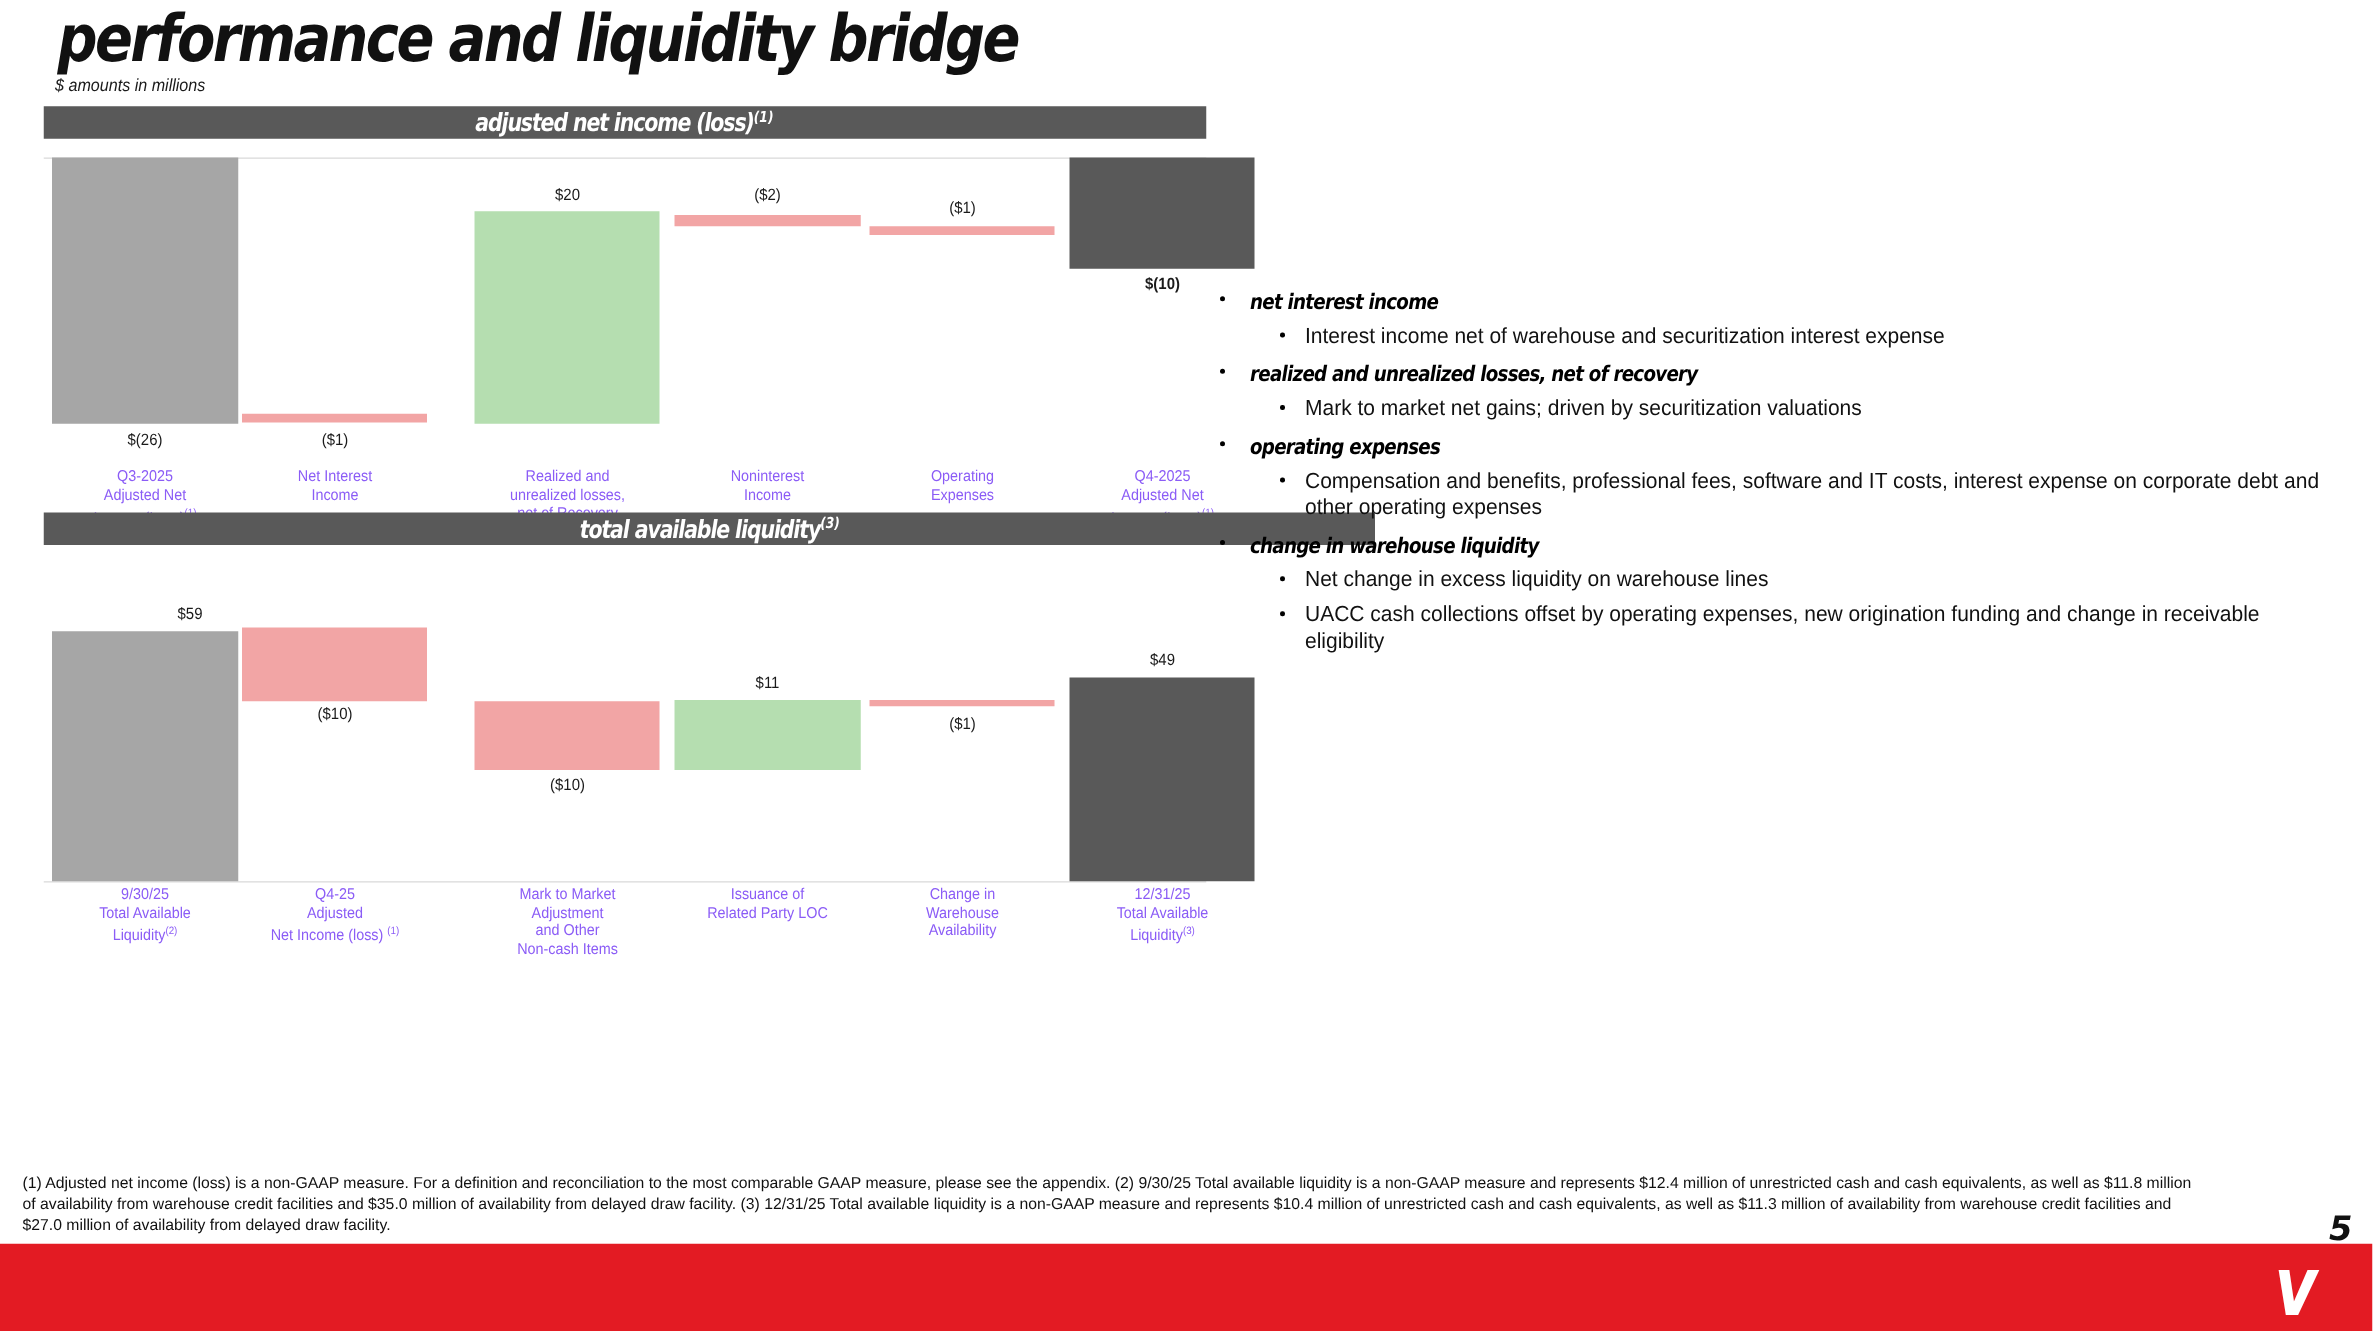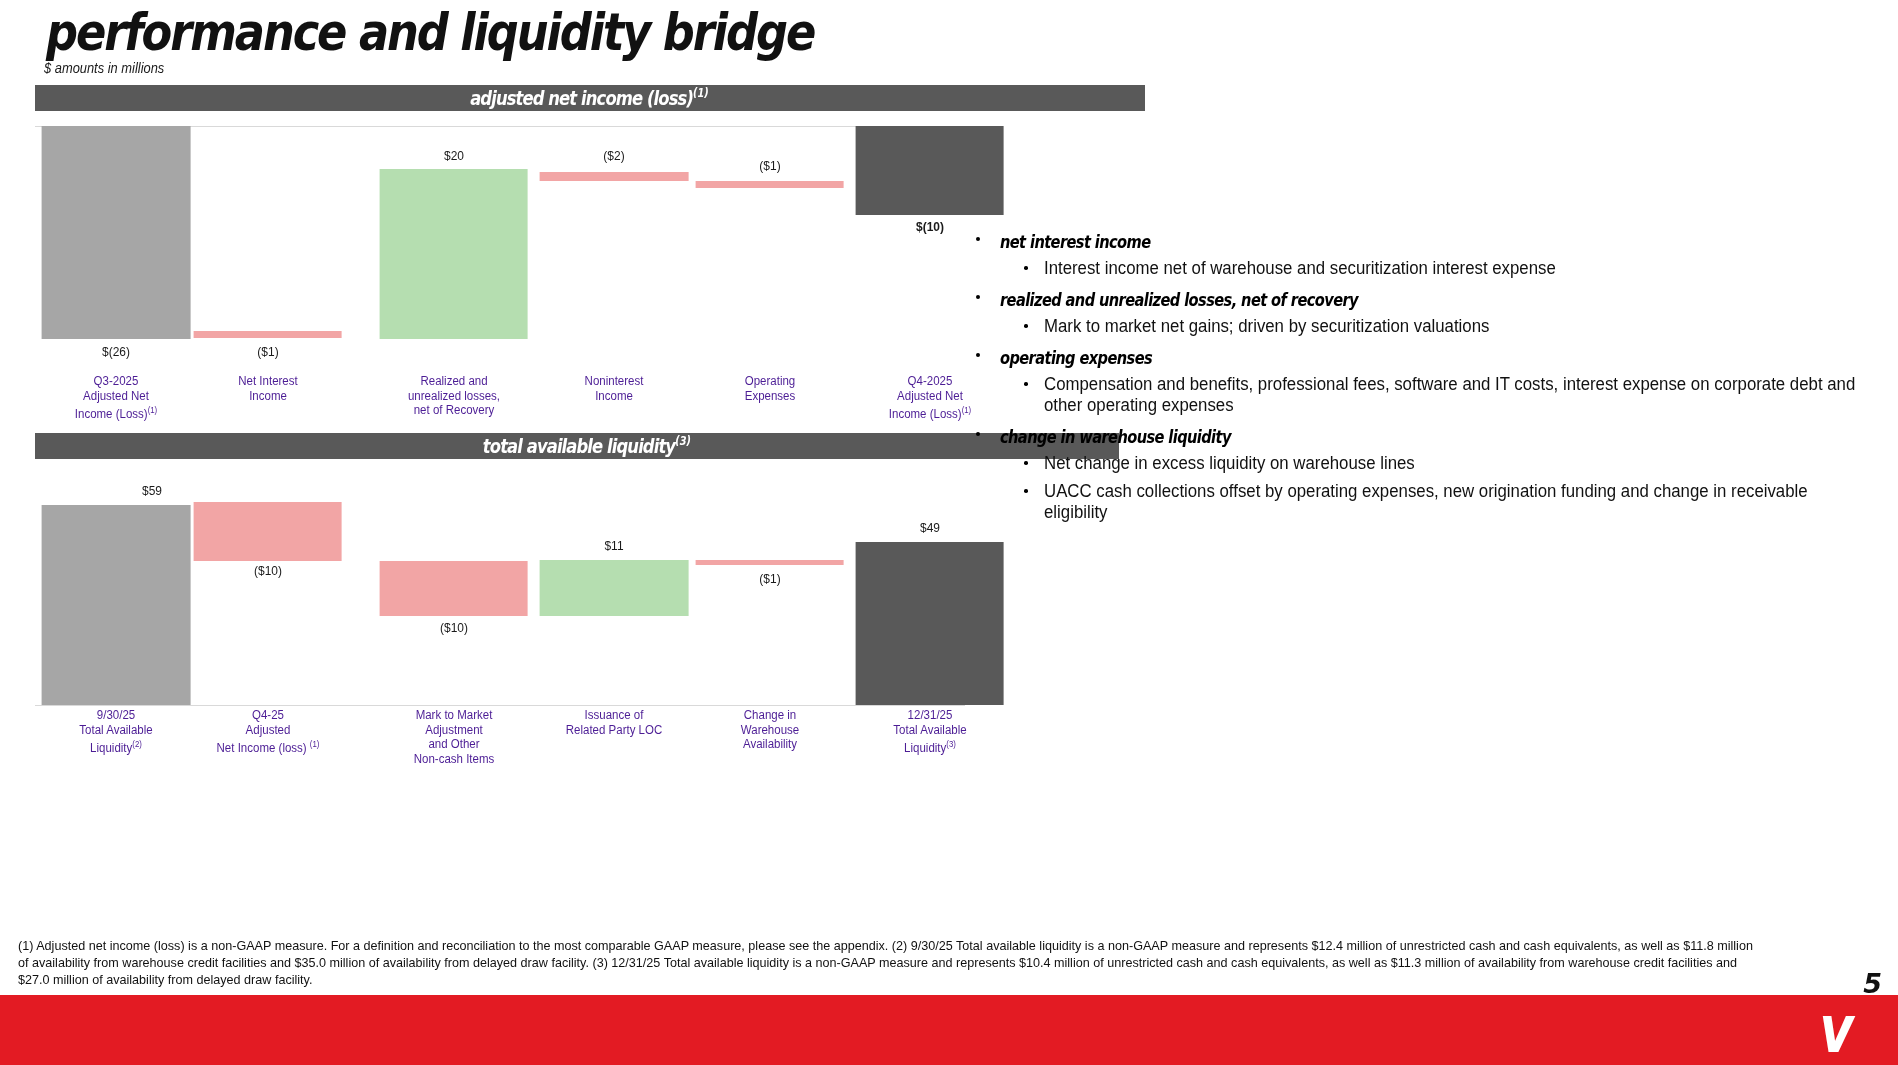--- a/index.html
+++ b/index.html
@@ -101,21 +101,21 @@
     display: inline-block;
     transform: scaleX(0.92);
   }
   .catlabel {
     position: absolute;
     left: 50%;
     transform: translateX(-50%);
     text-align: center;
     font-size: 12.5px;
     line-height: 14.5px;
-    color: #4c1d95;
+    color: #8b5cf6;
     white-space: nowrap;
   }
   .catlabel span.l {
     display: block;
     transform: scaleX(0.92);
   }
   .catlabel sup {
     font-size: 8.5px;
     vertical-align: super;
   }
@@ -224,21 +224,21 @@
   }
 </style>
 </head>
 <body>
 
 <div class="slide">
 
   <div class="title">performance and liquidity bridge</div>
   <div class="subtitle">$ amounts in millions</div>
 
-  <div class="banner" id="banner1" style="left:35px; top:85px; width:1110px;">
+  <div class="banner" id="banner1" style="left:35px; top:85px; width:930px;">
     <div class="banner-text">
       <span>adjusted net income (loss)</span><sup>(1)</sup>
     </div>
   </div>
 
   <div class="chart" id="chart1" style="left:35px; top:126px; width:930px; height:250px;">
     <div class="axis-top" style="top:0px;"></div>
   <div class="bar" style="width: 148.8px; top: 0px; height: 213px; left: 8.7%; background: rgb(166, 166, 166);"></div>
       <div class="vlabel" style="left: 8.7%; top: 218px;"><span class="vlabel-inner">$(26)</span></div>
       <div class="bar" style="width: 148.8px; top: 205px; height: 7px; left: 25%; background: rgb(242, 165, 165);"></div>
@@ -275,21 +275,21 @@
         <span class="l">Operating</span>
         <span class="l">Expenses</span>
       </div>
       <div class="catlabel" style="left: 96.2%; top: 0px;">
         <span class="l">Q4-2025</span>
         <span class="l">Adjusted Net </span>
         <span class="l">Income (Loss)<sup>(1)</sup></span>
       </div>
     </div>
 
-  <div class="banner" id="banner2" style="left:35px; top:433px; width:1065px;padding-left:19px;">
+  <div class="banner" id="banner2" style="left:35px; top:410px; width:1065px;">
     <div class="banner-text">
       <span>total available liquidity</span><sup>(3)</sup>
     </div>
   </div>
 
   <div class="chart" id="chart2" style="left:35px; top:481px; width:930px; height:224px;">
     <div class="axis-bottom" style="top:224px;"></div>
   <div class="bar" style="width: 148.8px; top: 24px; height: 200px; left: 8.7%; background: rgb(166, 166, 166);"></div>
       <div class="vlabel" style="left: 8.7%; top: 2px; margin-left: 36px;"><span class="vlabel-inner">$59</span></div>
       <div class="bar" style="width: 148.8px; top: 21px; height: 59px; left: 25%; background: rgb(242, 165, 165);"></div>

